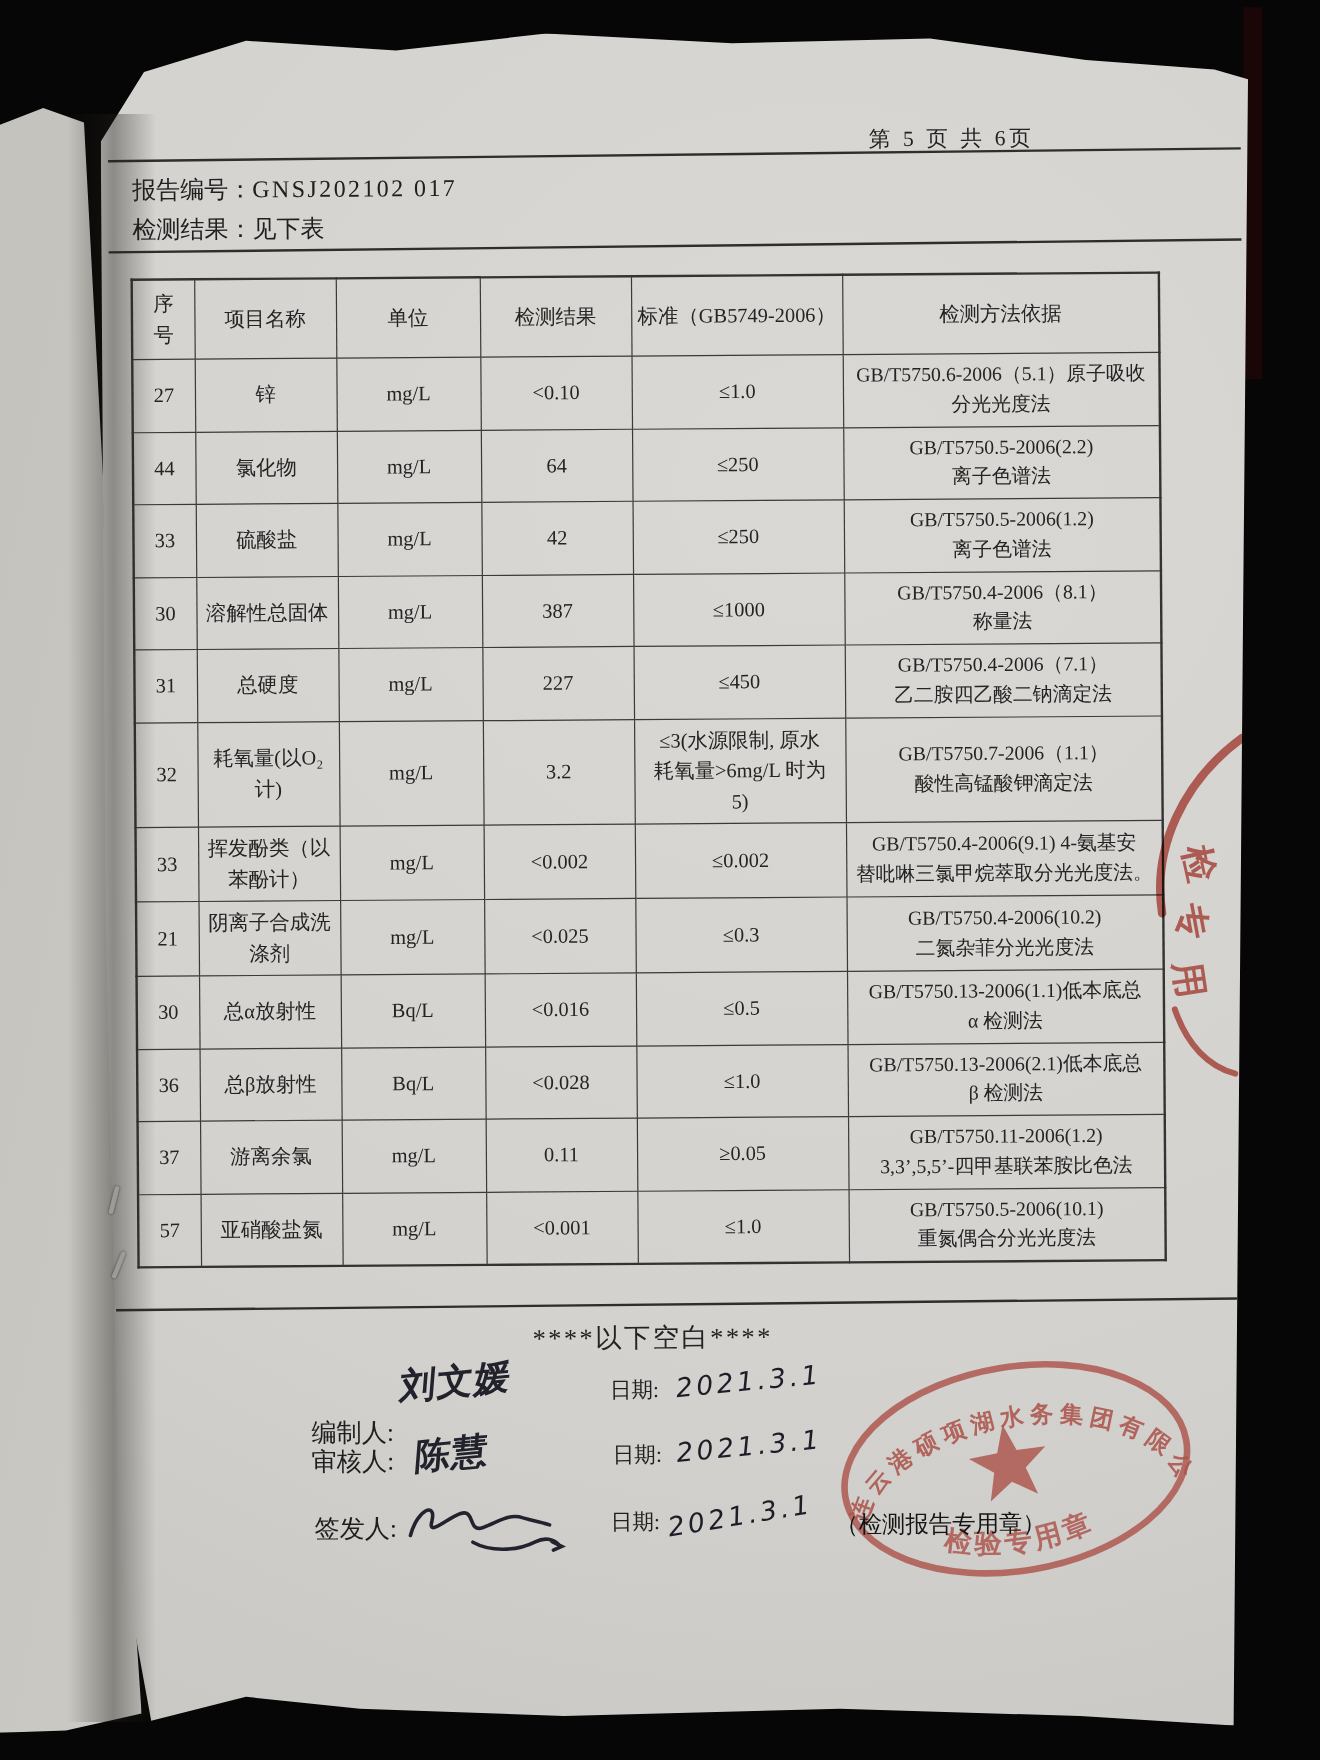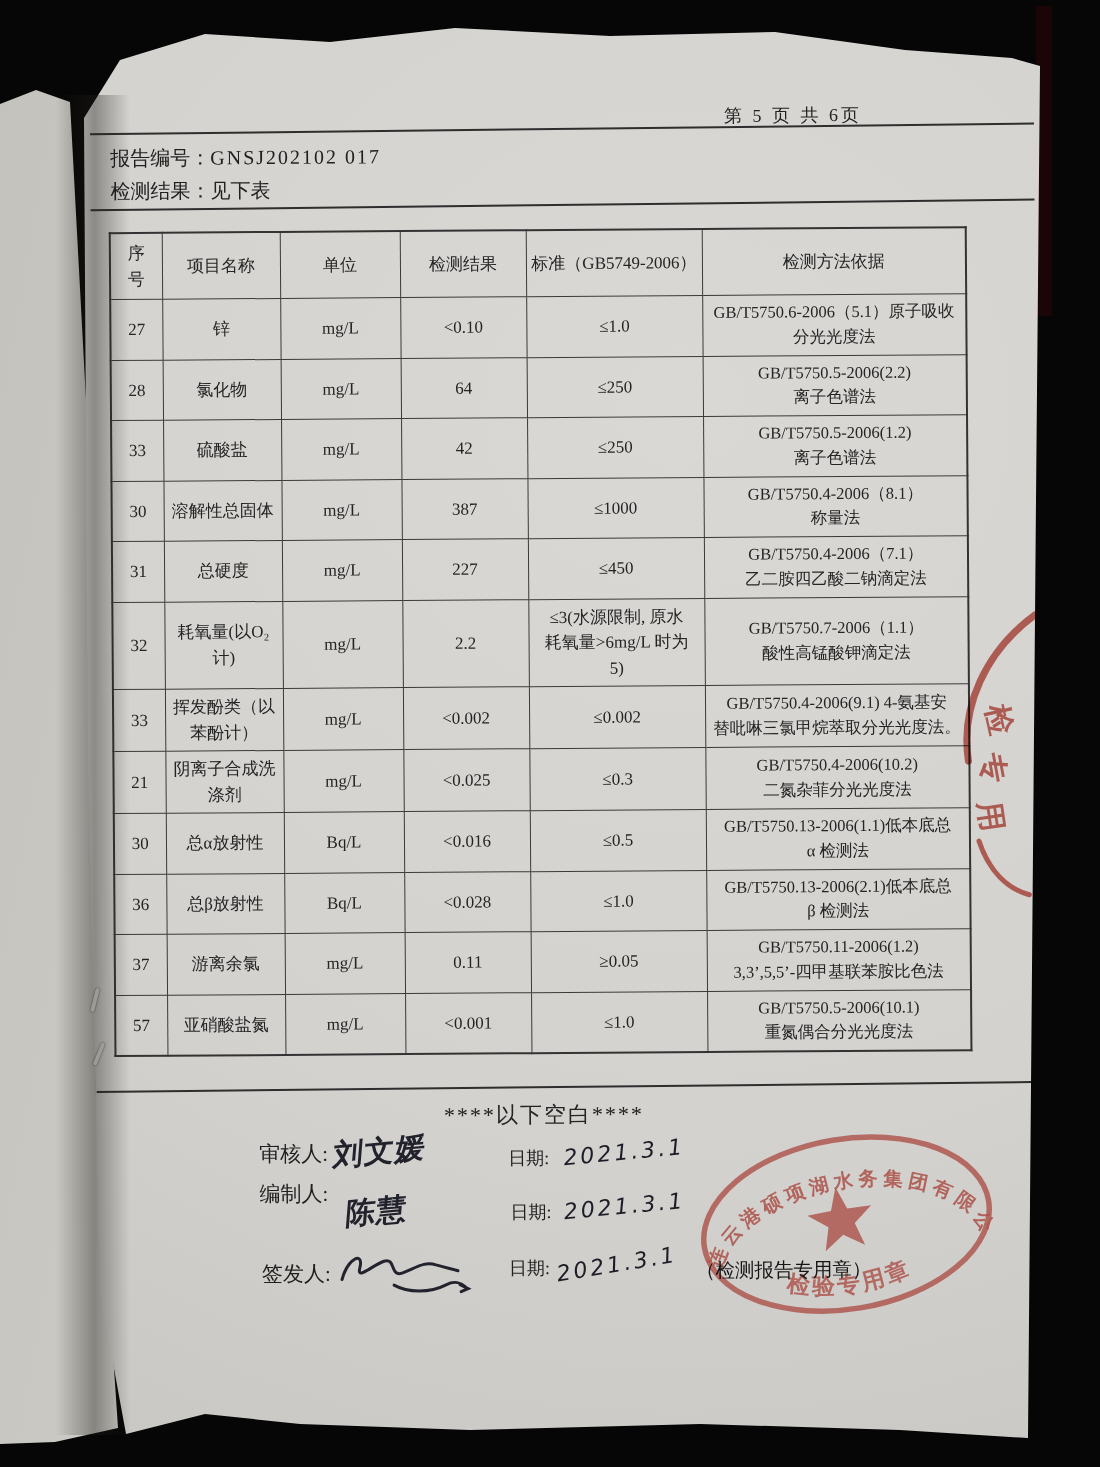--- a/index.html
+++ b/index.html
@@ -104,21 +104,21 @@
               <td>27</td>
               <td>锌</td>
               <td>mg/L</td>
               <td>&lt;0.10</td>
               <td class="pre">≤1.0</td>
               <td class="pre c-method">GB/T5750.6-2006（5.1）原子吸收
 分光光度法</td>
             </tr>
 
             <tr>
-              <td>28</td>
+              <td>44</td>
               <td>氯化物</td>
               <td>mg/L</td>
               <td>64</td>
               <td class="pre">≤250</td>
               <td class="pre c-method">GB/T5750.5-2006(2.2)
 离子色谱法</td>
             </tr>
 
             <tr>
               <td>33</td>
@@ -147,21 +147,21 @@
               <td>227</td>
               <td class="pre">≤450</td>
               <td class="pre c-method">GB/T5750.4-2006（7.1）
 乙二胺四乙酸二钠滴定法</td>
             </tr>
 
             <tr>
               <td>32</td>
               <td>耗氧量(以O₂计)</td>
               <td>mg/L</td>
-              <td>2.2</td>
+              <td>3.2</td>
               <td class="pre">≤3(水源限制, 原水
 耗氧量&gt;6mg/L 时为
 5)</td>
               <td class="pre c-method">GB/T5750.7-2006（1.1）
 酸性高锰酸钾滴定法</td>
             </tr>
 
             <tr>
               <td>33</td>
               <td>挥发酚类（以苯酚计）</td>
@@ -226,21 +226,21 @@
       </table>
 
       <div class="rule r-bottom"></div>
       <div class="blank-note">****以下空白****</div>
 
       <span class="sig-label" style="left:256px;top:1146px;margin-top:32px;">编制人:</span>
       <span class="hand-name" style="left:330px;top:1130px;">刘文媛</span>
       <span class="date-label" style="left:505px;top:1146px;">日期:</span>
       <span class="hand-date" style="left:560px;top:1140px;">2021.3.1</span>
 
-      <span class="sig-label" style="left:256px;top:1138px;">审核人:</span>
+      <span class="sig-label" style="left:256px;top:1202px;">审核人:</span>
       <span class="hand-name" style="left:342px;top:1190px;">陈慧</span>
       <span class="date-label" style="left:507px;top:1200px;">日期:</span>
       <span class="hand-date" style="left:560px;top:1194px;">2021.3.1</span>
 
       <span class="sig-label" style="left:258px;top:1258px;">签发人:</span>
       <svg class="sig-svg" style="left:330px;top:1240px;" width="140" height="60" viewBox="0 0 140 60">
         <g fill="none" stroke="#23232e" stroke-width="3" stroke-linecap="round">
           <path d="M8,38 C14,16 30,10 26,26 C22,40 38,24 50,20 C62,16 56,36 68,32 C82,27 90,20 102,24 C112,27 118,28 124,30"></path>
           <path d="M60,44 C74,52 96,52 112,44 C120,40 127,42 131,46"></path>
           <path d="M126,44 l8,4 l-7,3"></path>

